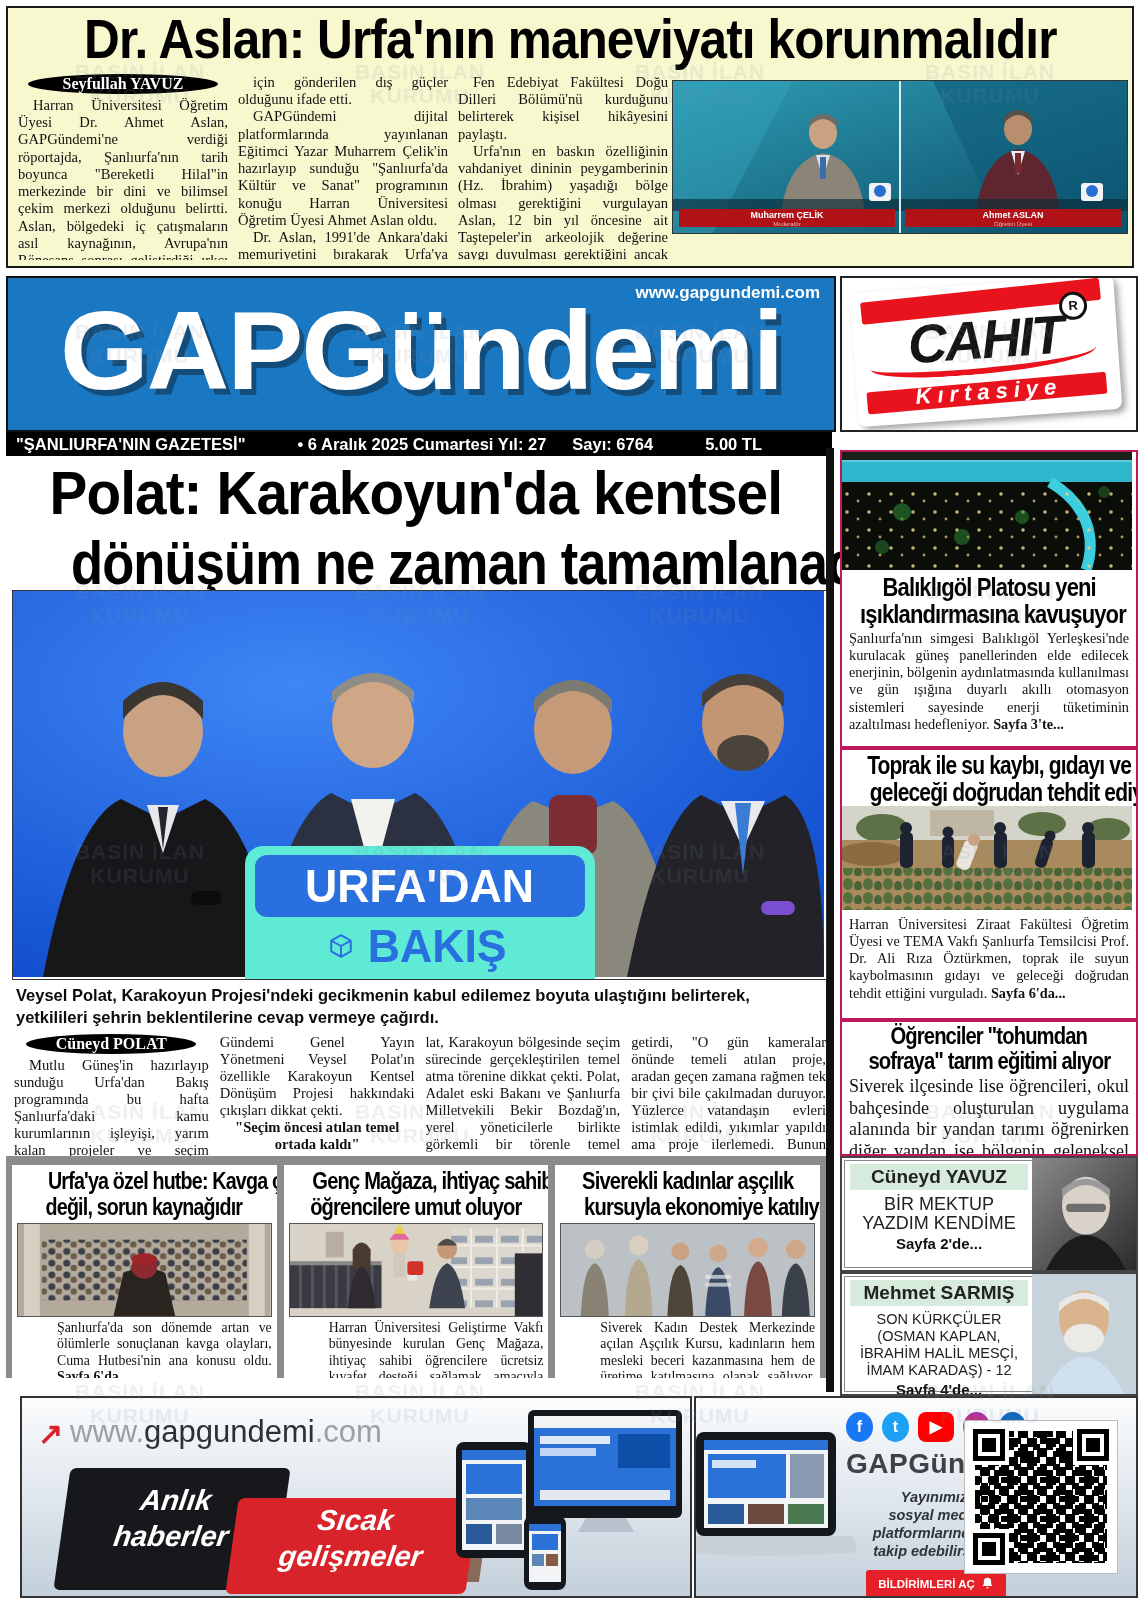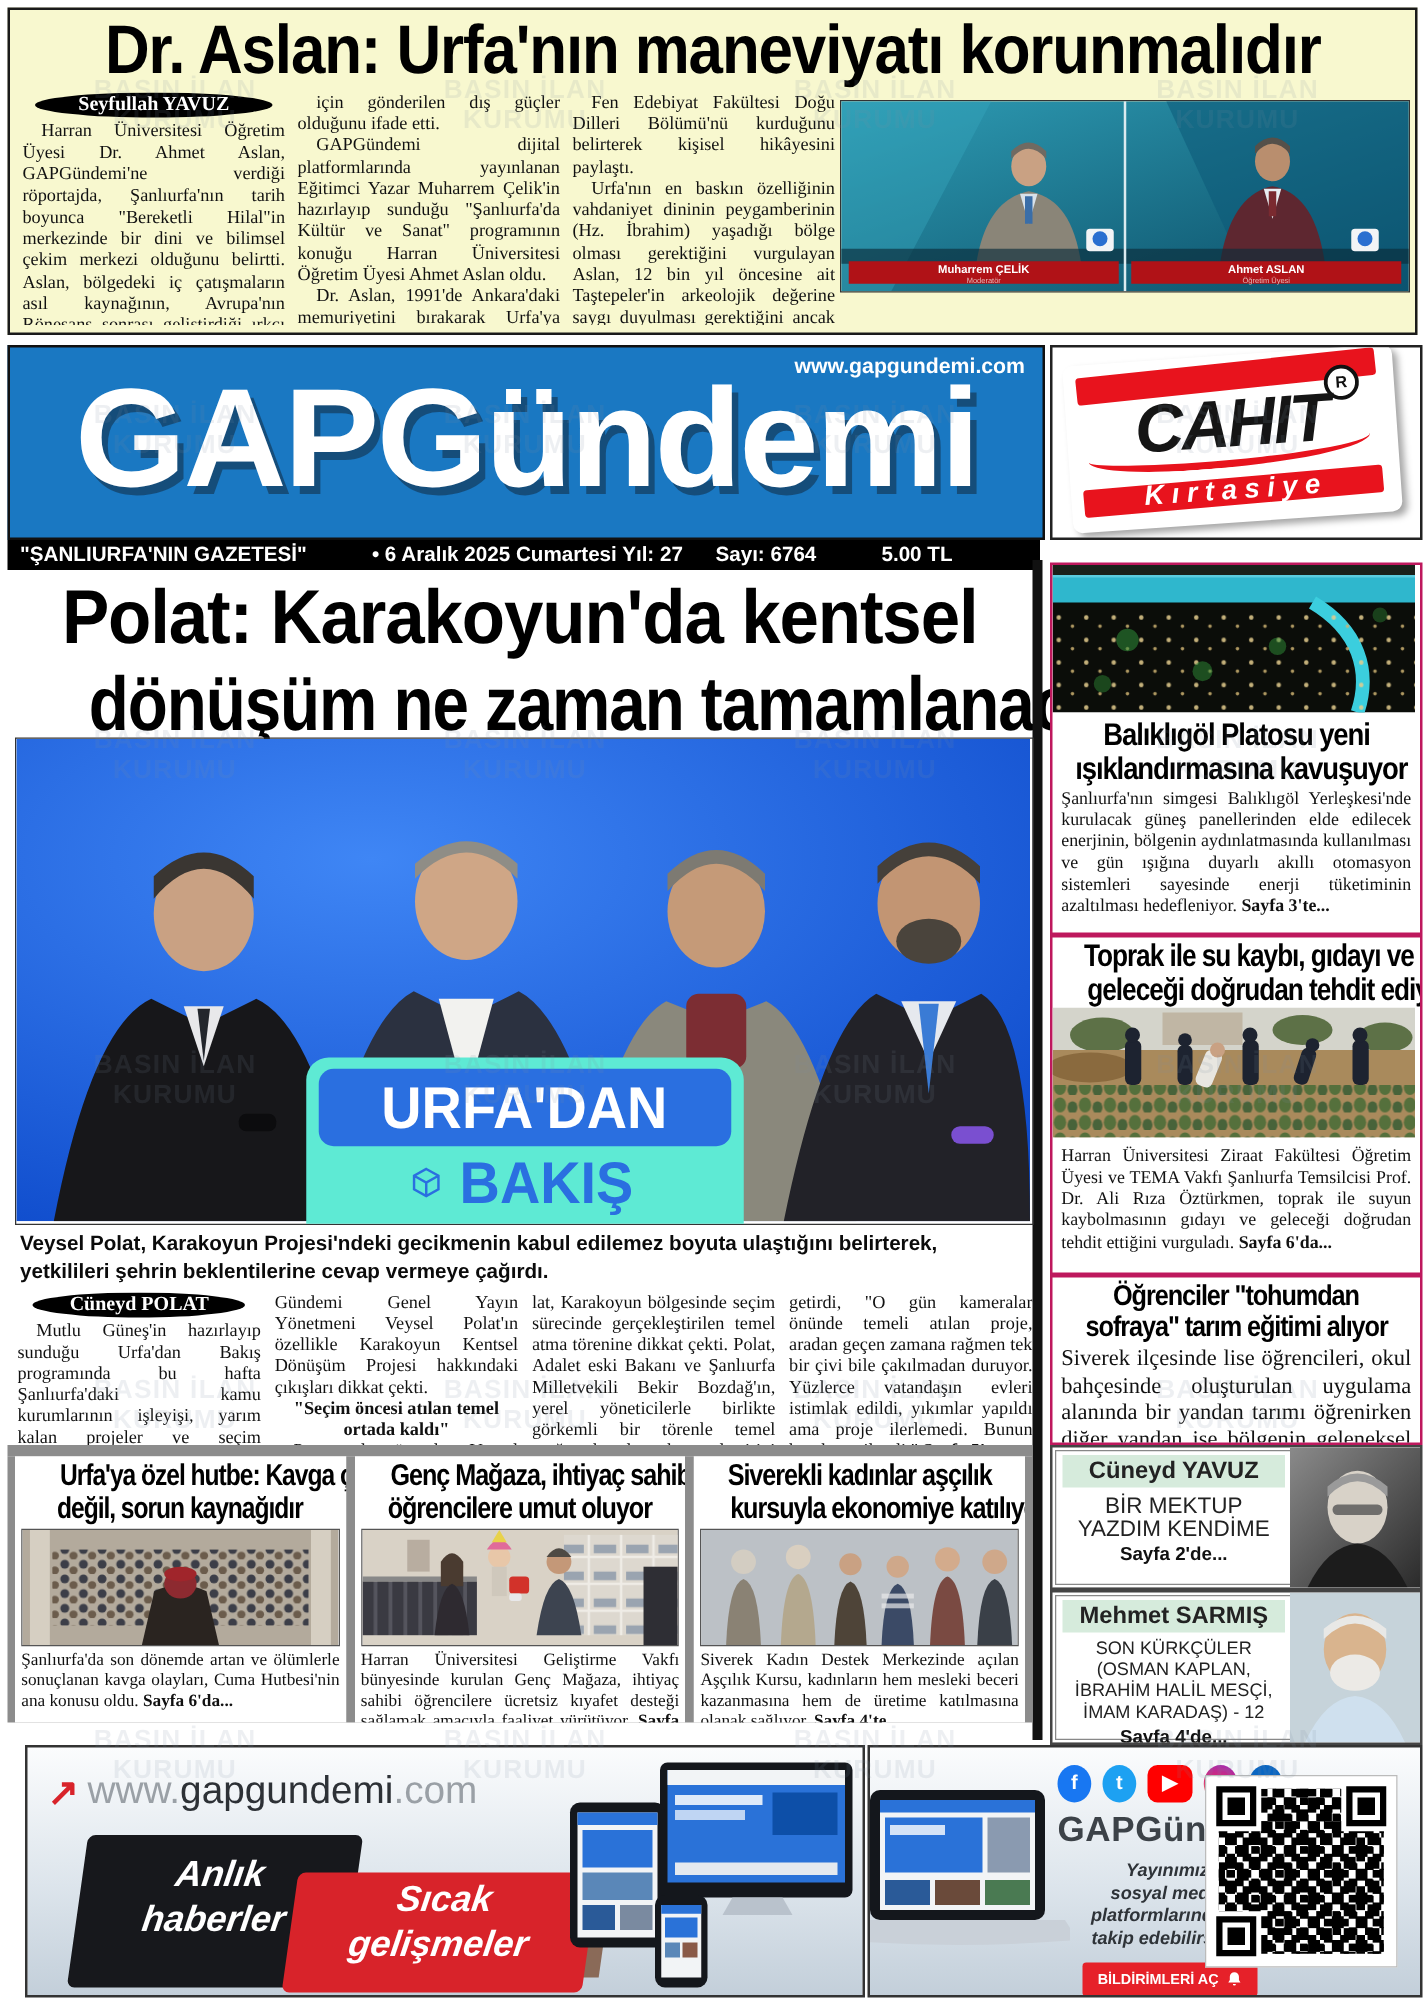--- a/index.html
+++ b/index.html
@@ -65,21 +65,21 @@
   #lead-caption{left:16px;top:984px;width:802px;font-weight:700;font-size:16.5px;line-height:22px;color:#0b0b0b;}
   #lead-cols{left:14px;top:1034px;width:812px;height:122px;display:flex;gap:11px;overflow:hidden;}
   #lead-cols .lcol{flex:1;font:14.6px/1.17 "Liberation Serif",serif;text-align:justify;overflow:hidden;}
   .subhead{font-weight:700;text-align:center;text-indent:0;white-space:pre-line;}
   
   #gray-bar{left:6px;top:1156px;width:820px;height:9px;background:#8c8c8c;}
   #bottom-row{left:6px;top:1165px;width:820px;height:213px;background:#8c8c8c;display:flex;gap:7px;padding:0 6px;box-sizing:border-box;}
   .b-cell{flex:1;background:#fff;padding:3px 5px;overflow:hidden;}
   .bt-title{text-align:center;font-weight:700;font-size:24px;line-height:26px;color:#000;letter-spacing:-1px;}
   .b-img{width:100%;height:94px;display:block;margin:3px 0;border:1px solid #555;box-sizing:border-box;}
-  .b-body{font:13.8px/1.18 "Liberation Serif",serif;text-align:justify;}
+  .b-body{font:13.8px/1.18 "Liberation Serif",serif;text-align:justify;margin-left:40px;}
   
   .f-panel{top:1396px;height:198px;border:2px solid #333;background:linear-gradient(180deg,#fbfcfd 0%,#dde5ec 55%,#c3cfda 100%);overflow:hidden;}
   #f-left{left:20px;width:668px;}
   #f-right{left:694px;width:440px;}
   #f-url{position:absolute;left:48px;top:16px;font-size:31px;color:#9aa0a6;}
   #f-url b{color:#2d3136;font-weight:400;}
   #f-arrow{position:absolute;left:16px;top:18px;color:#d8232a;font-size:30px;font-weight:700;}
   .tent{position:absolute;color:#fff;font-weight:700;font-style:italic;text-align:center;}
   #tent1{left:40px;top:70px;width:220px;height:108px;background:#17181c;transform:skewX(-8deg);
          border-radius:6px;font-size:29px;line-height:36px;padding-top:14px;}

